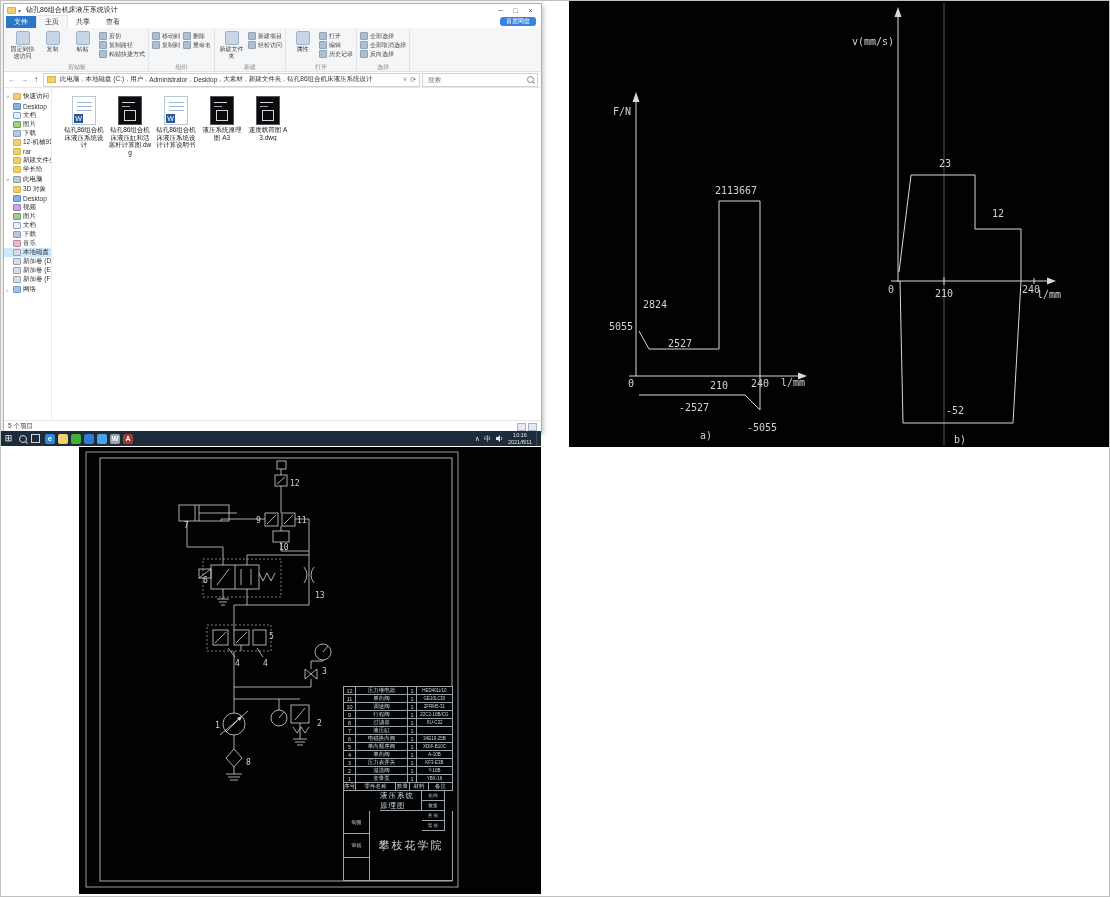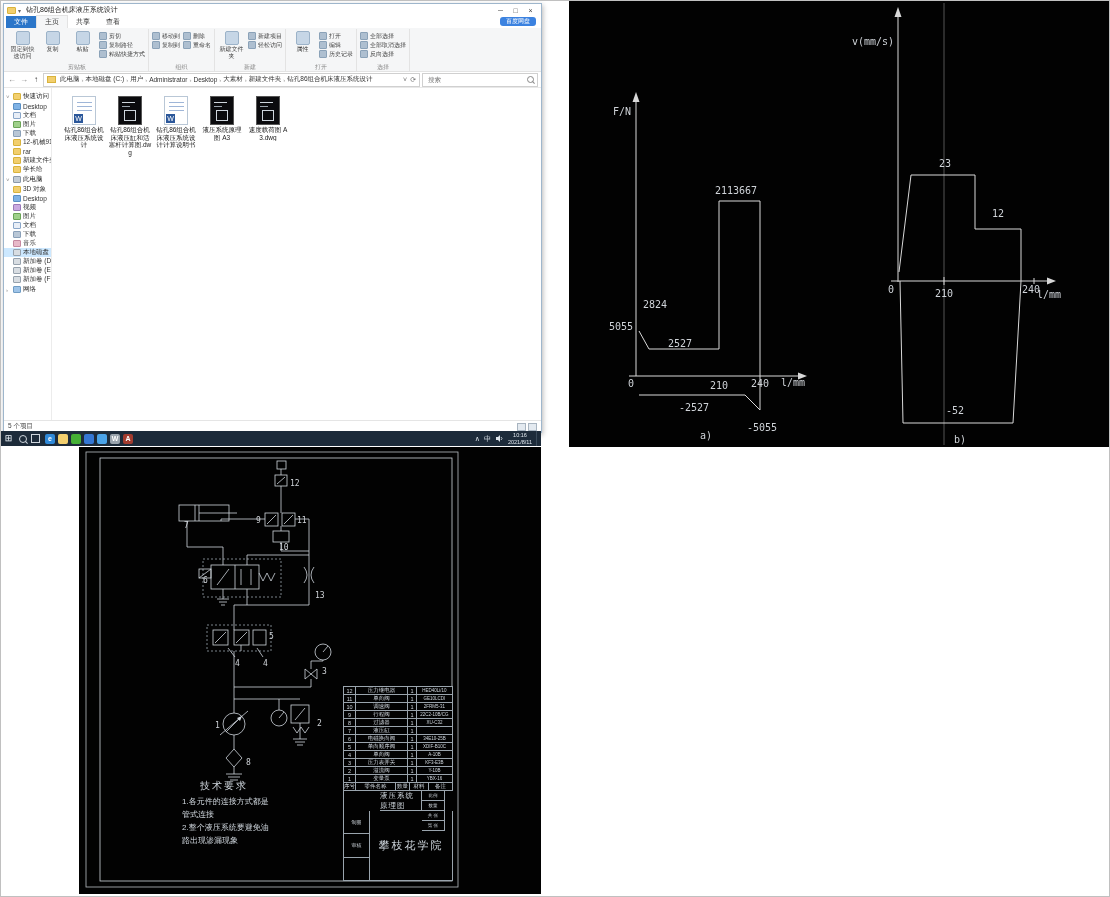--- a/index.html
+++ b/index.html
@@ -638,27 +638,20 @@
         <text x="105" y="81">7</text>
         <text x="167" y="318">8</text>
         <text x="177" y="76">9</text>
         <text x="200" y="103">10</text>
         <text x="218" y="76">11</text>
         <text x="211" y="39">12</text>
         <text x="236" y="151">13</text>
       </g>
     </svg>
 
-    <div class="tech">
-      <div class="t-title">技术要求</div>
-      <div>1.各元件的连接方式都是</div>
-      <div>管式连接</div>
-      <div>2.整个液压系统要避免油</div>
-      <div>路出现渗漏现象</div>
-    </div>
 
     <div class="ptable">
       <div>
           <div class="prow">
             <div class="pcell c-no">12</div>
             <div class="pcell c-name">压力继电器</div>
             <div class="pcell c-qty">1</div>
             <div class="pcell c-code">HED40Li/10</div>
           </div>
           <div class="prow">

